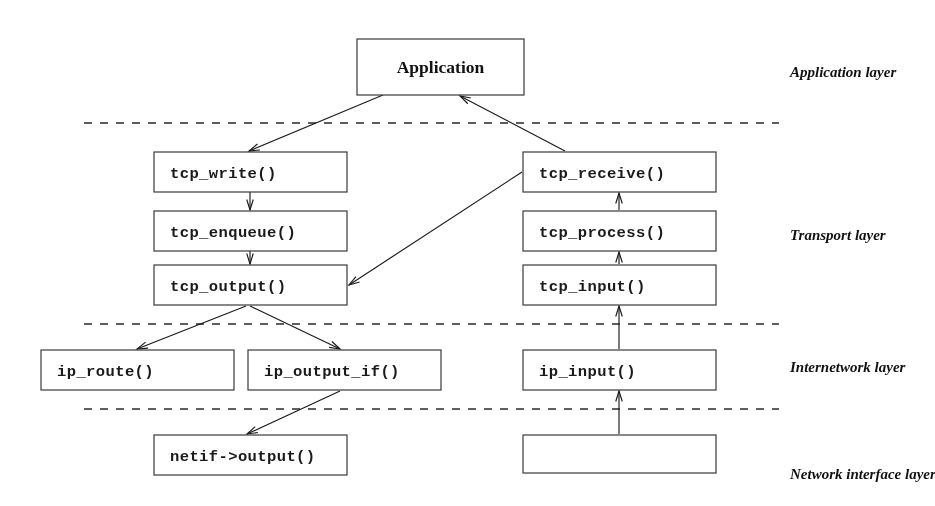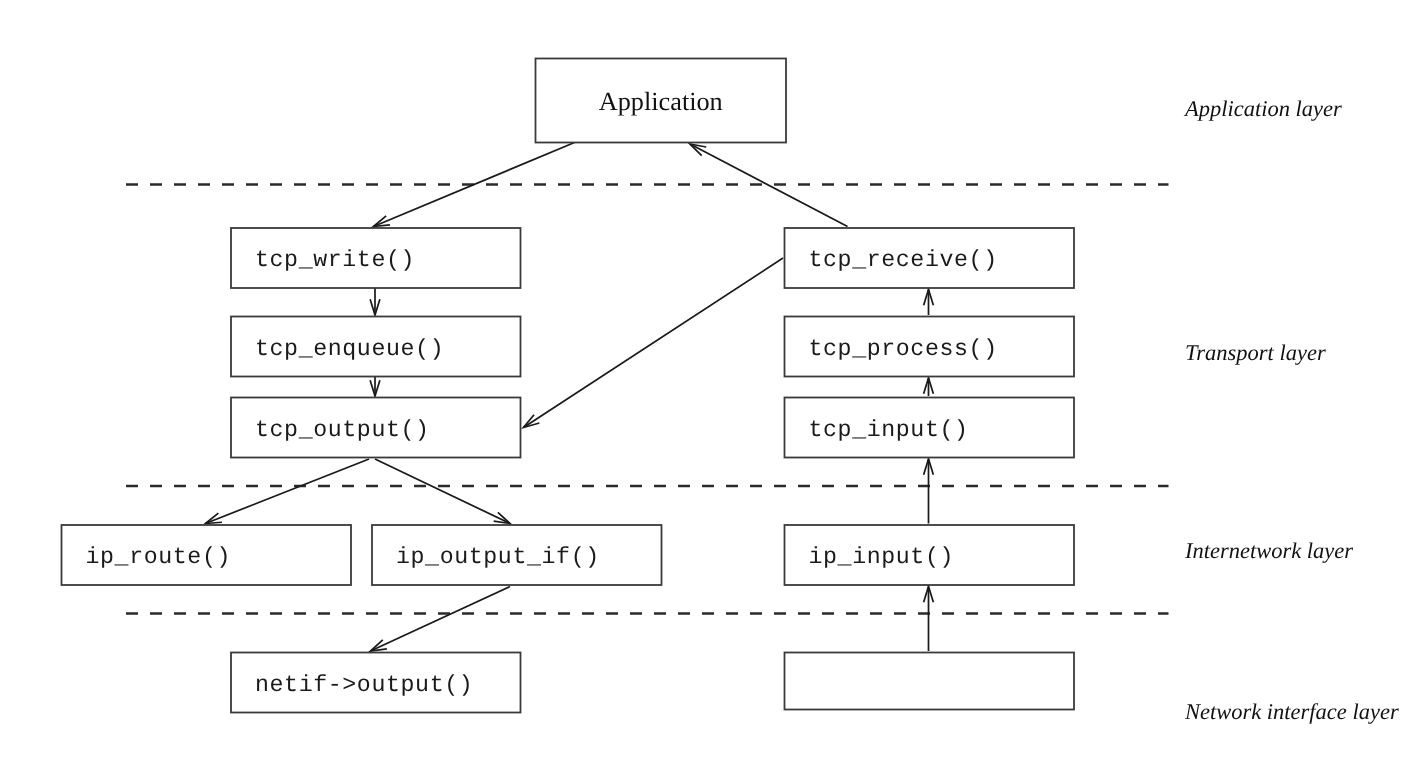--- a/index.html
+++ b/index.html
@@ -7,20 +7,21 @@
     padding: 0;
     background: #ffffff;
   }
   #page {
     position: relative;
     width: 935px;
     height: 506px;
     background: #ffffff;
     overflow: hidden;
     font-family: "Liberation Serif", serif;
+    font-weight: bold;
   }
   #diagram-svg {
     position: absolute;
     top: 0;
     left: 0;
     width: 935px;
     height: 506px;
   }
   .box-rect {
     fill: #ffffff;

